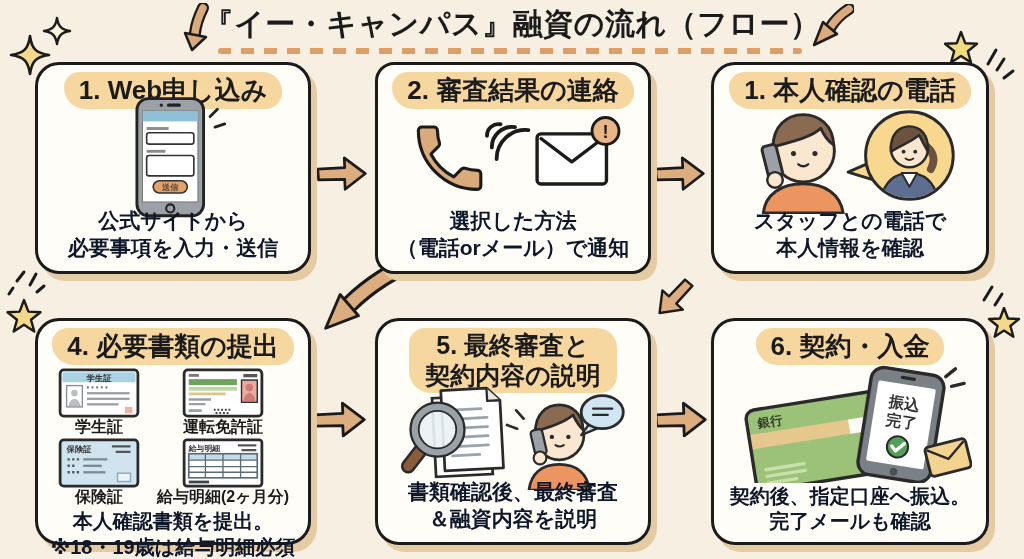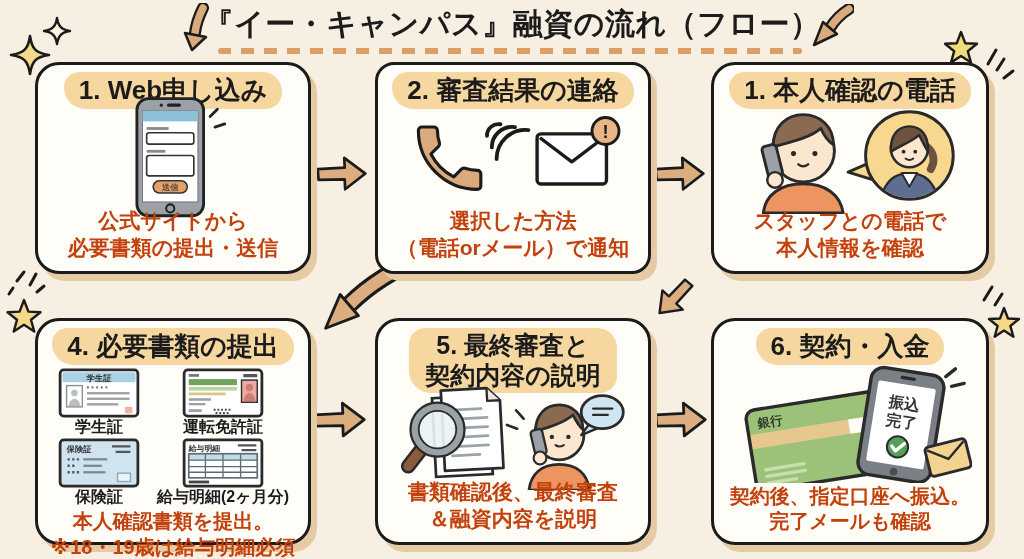--- a/index.html
+++ b/index.html
@@ -20,21 +20,21 @@
   .b3{left:711px;top:62px;width:278px;height:212px;}
   .b4{left:35px;top:318px;width:276px;height:227px;align-items:center;}
   .b5{left:375px;top:318px;width:276px;height:227px;}
   .b6{left:711px;top:318px;width:278px;height:227px;}
 
   .pill{background:#f6d7a0;border-radius:16px 20px 17px 22px;padding:2px 15px;margin-top:7px;
     font-size:26px;font-weight:800;color:#1b1b1b;white-space:nowrap;line-height:1.25;}
   .pill.two-line{white-space:normal;text-align:center;font-size:25px;line-height:1.18;padding:3px 16px;}
 
   .illus{flex:1;display:flex;align-items:center;justify-content:center;width:100%;min-height:0;}
-  .caption{font-weight:800;font-size:21px;color:#c2410c;text-align:center;line-height:1.28;margin-bottom:9px;}
+  .caption{font-weight:800;font-size:21px;color:#0f172a;text-align:center;line-height:1.28;margin-bottom:9px;}
   .caption.small{font-size:20px;margin-bottom:7px;}
 
   
   .docs{display:grid;grid-template-columns:auto auto;column-gap:16px;row-gap:2px;margin-top:3px;}
   .doc{display:flex;flex-direction:column;align-items:center;}
   .doc svg{width:84px;height:50px;}
   .doc-label{font-size:16px;font-weight:800;color:#1b1b1b;line-height:1.15;}
 
   
   .abs{position:absolute;}
@@ -114,21 +114,21 @@
         <rect x="32" y="65" width="23" height="3.5" fill="#8a8a8a"></rect>
         <rect x="32" y="72" width="58" height="25" rx="3" fill="#fff" stroke="#333" stroke-width="2"></rect>
         <rect x="40" y="103" width="42" height="15" rx="7.5" fill="#e5a268" stroke="#333" stroke-width="2"></rect>
         <text x="61" y="114.5" text-anchor="middle" font-size="10" font-weight="bold" fill="#4a4440">送信</text>
         <circle cx="61" cy="137" r="5" fill="none" stroke="#222" stroke-width="2.5"></circle>
         <path d="M110,24 l9,-9 M116,37 l12,-4" stroke="#222" stroke-width="3.5" stroke-linecap="round"></path>
       </svg>
     </div>
     <div class="caption">
       <span>公式サイトから</span><br>
-      <span>必要書類の提出・送信</span>
+      <span>必要事項を入力・送信</span>
     </div>
   </div>
 
   <div class="box b2">
     <div class="pill">2. 審査結果の連絡</div>
     <div class="illus">
       <svg style="width:226px;height:106px" viewBox="0 0 230 110">
         <g transform="translate(6,12) scale(3.6)">
           <path d="M6.62,10.79C8.06,13.62 10.38,15.94 13.21,17.38L15.41,15.18C15.69,14.9 16.08,14.82 16.43,14.93C17.55,15.3 18.75,15.5 20,15.5A1,1 0 0,1 21,16.5V20A1,1 0 0,1 20,21A17,17 0 0,1 3,4A1,1 0 0,1 4,3H7.5A1,1 0 0,1 8.5,4C8.5,5.25 8.7,6.45 9.07,7.57C9.18,7.92 9.1,8.31 8.82,8.59L6.62,10.79Z" fill="#d9ab7c" stroke="#1b1b1b" stroke-width="0.9" stroke-linejoin="round"></path>
         </g>

